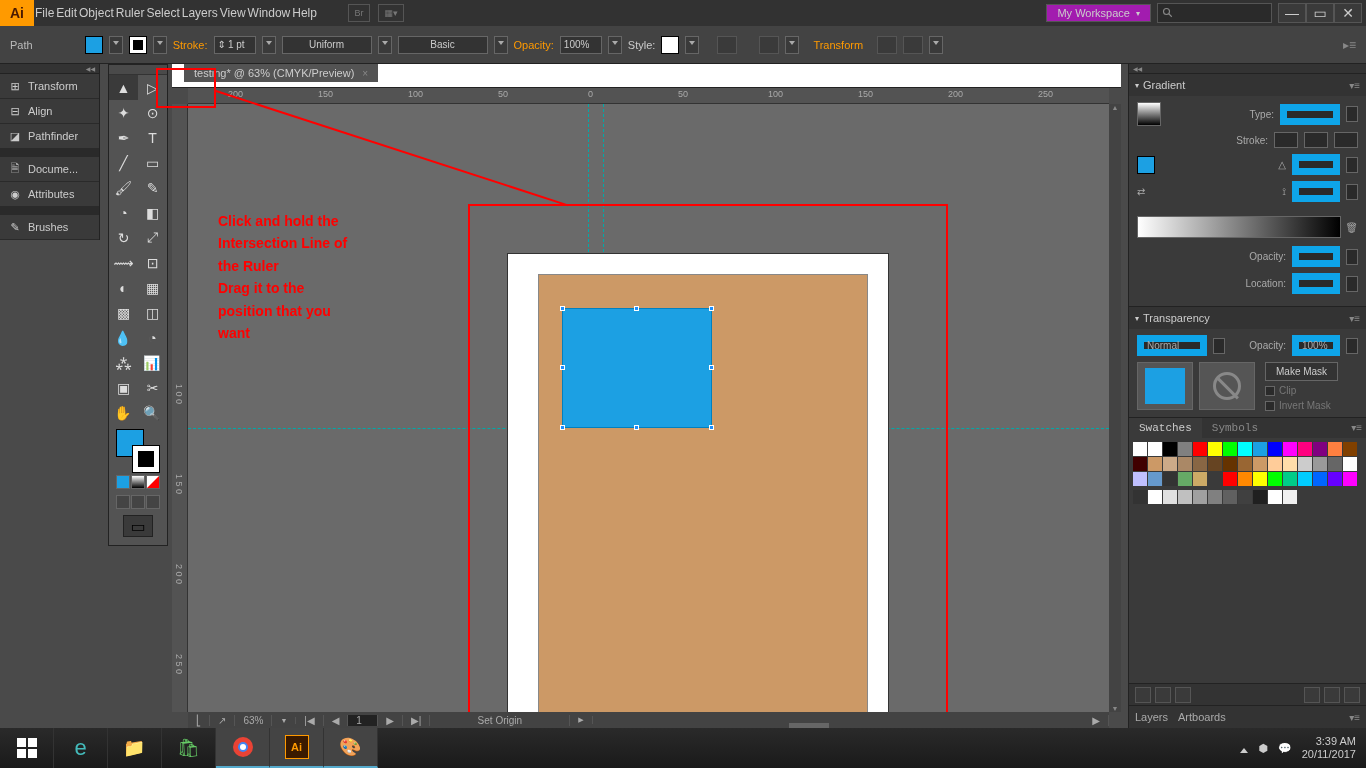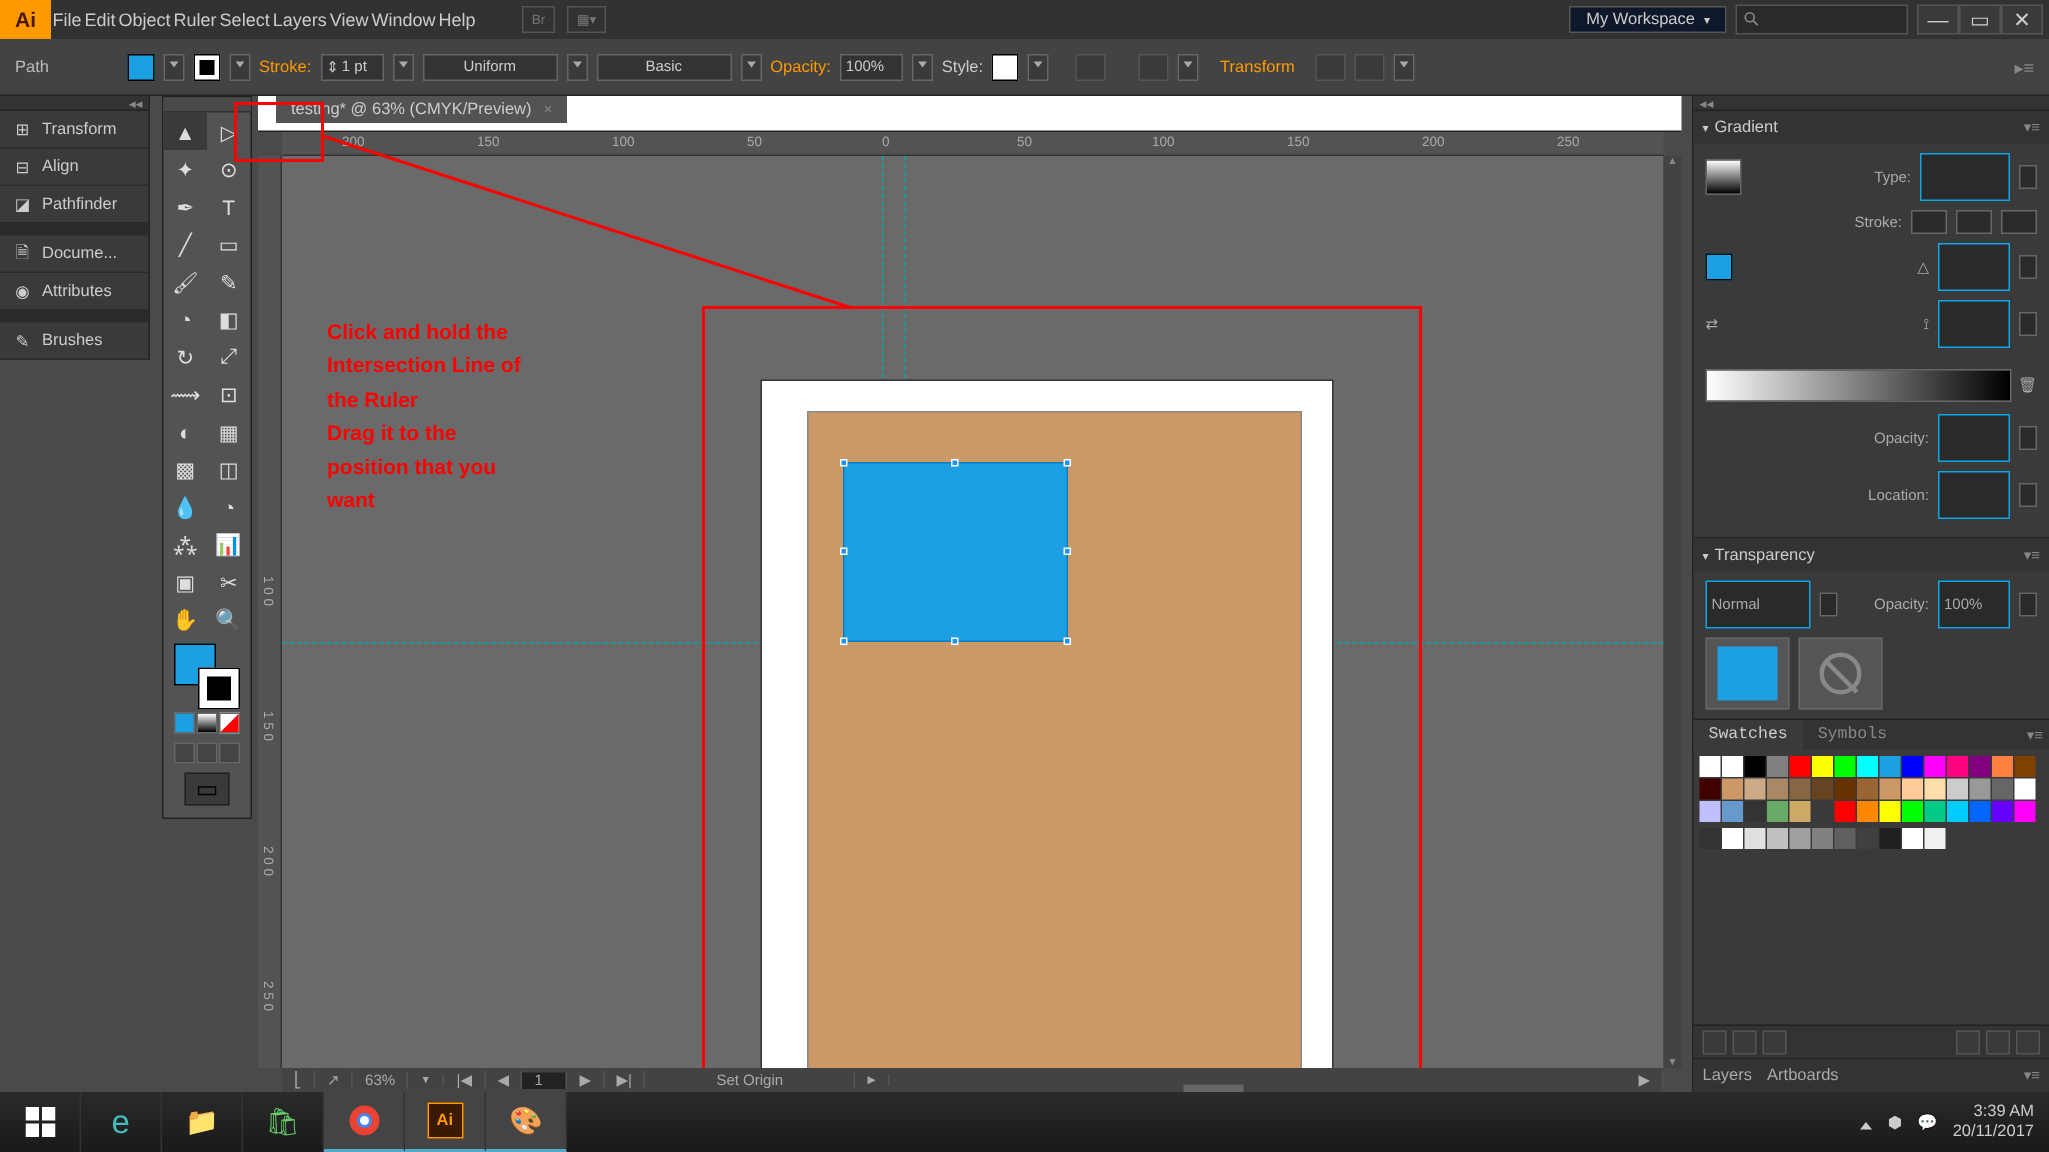--- a/index.html
+++ b/index.html
@@ -5,21 +5,21 @@
 * { margin: 0; padding: 0; box-sizing: border-box; font-family: "Segoe UI", Tahoma, sans-serif; user-select: none; }
 body { width: 1366px; height: 768px; background: #4a4a4a; overflow: hidden; position: relative; }
 
 
 .menubar { position: absolute; top: 0; left: 0; right: 0; height: 26px; background: #323232; display: flex; align-items: center; color: #ccc; font-size: 12px; }
 .app-icon { width: 34px; height: 26px; background: #ff9a00; color: #4a1a00; display: flex; align-items: center; justify-content: center; font-weight: bold; font-size: 14px; }
 .menu-items { display: flex; }
 .menu-items span { padding: 0 1px; line-height: 26px; cursor: default; }
 .menubar-right { margin-left: auto; display: flex; align-items: center; gap: 6px; padding-right: 4px; }
 .br-box { width: 22px; height: 18px; border: 1px solid #555; display: flex; align-items: center; justify-content: center; font-size: 9px; color: #777; }
-.workspace-sel { background: #0f172a; border: 1px solid #555; padding: 2px 10px; font-size: 11px; color: #ccc; display: flex; align-items: center; gap: 6px; }
+.workspace-sel { background: #a21caf; border: 1px solid #555; padding: 2px 10px; font-size: 11px; color: #ccc; display: flex; align-items: center; gap: 6px; }
 .search-box { width: 115px; height: 20px; background: #2a2a2a; border: 1px solid #555; display:flex; align-items:center; padding:0 4px;}
 .search-box svg{width:12px;height:12px;}
 .win-controls { display: flex; gap: 0; }
 .win-btn { width: 28px; height: 20px; background: #3a3a3a; border:1px solid #555; display: flex; align-items: center; justify-content: center; color: #ccc; font-size: 14px; }
 
 
 .controlbar { position: absolute; top: 26px; left: 0; right: 0; height: 38px; background: #434343; border-bottom: 1px solid #222; display: flex; align-items: center; padding: 0 10px; gap: 6px; color: #ccc; font-size: 11px; }
 .ctrl-label { color: #bbb; }
 .swatch-mini { width: 18px; height: 18px; background: #1ca0e3; border: 1px solid #000; }
 .swatch-mini.stroke { background: #fff; position:relative;}
@@ -89,21 +89,21 @@
 
 .right-panels{position:absolute;top:64px;right:0;width:238px;bottom:40px;background:#3a3a3a;border-left:1px solid #222;display:flex;flex-direction:column;}
 .panel{border-bottom:1px solid #222;}
 .panel-header{height:22px;background:#333;display:flex;align-items:center;padding:0 6px;font-size:11px;color:#ccc;gap:4px;}
 .panel-header .chev{font-size:8px;}
 .panel-menu{margin-left:auto;font-size:10px;color:#888;}
 .panel-body{padding:6px 8px;font-size:10px;color:#aaa;}
 .grad-row{display:flex;align-items:center;gap:6px;margin-bottom:6px;justify-content:flex-end;}
 .grad-preview{width:24px;height:24px;background:linear-gradient(#fff,#000);border:1px solid #666;}
 .grad-slider{height:22px;background:linear-gradient(to right,#fff,#000);border:1px solid #666;margin:8px 0;position:relative;}
-.mini-input{width:48px;height:32px;background:#2a2a2a;border:1px solid #0ea5e9;}
+.mini-input{width:48px;height:21px;background:#2a2a2a;border:7px solid #0ea5e9;}
 .mini-btn{width:24px;height:16px;background:#2a2a2a;border:1px solid #666;}
 .mini-dd{width:12px;height:16px;background:#2a2a2a;border:1px solid #666;}
 .trans-row{display:flex;align-items:center;gap:6px;margin-bottom:6px;}
 .trans-preview{display:flex;gap:6px;align-items:center;}
 .tp-box{width:56px;height:48px;background:#555;border:1px solid #666;display:flex;align-items:center;justify-content:center;}
 .tp-fill{width:40px;height:36px;background:#1ca0e3;}
 .tp-none{width:28px;height:28px;border:3px solid #888;border-radius:50%;position:relative;}
 .tp-none::after{content:'';position:absolute;width:28px;height:3px;background:#888;top:12px;left:-2px;transform:rotate(45deg);}
 .make-mask{background:#333;border:1px solid #666;padding:3px 10px;font-size:10px;color:#ccc;}
 .chk-row{display:flex;align-items:center;gap:4px;font-size:10px;color:#777;margin-top:4px;}
@@ -452,20 +452,31 @@
         </div>
       <div style="display:flex;gap:10px;align-items:flex-start">
         <div class="trans-preview">
             <div class="tp-box">
               <div class="tp-fill"></div>
             </div>
             <div class="tp-box">
               <div class="tp-none"></div>
             </div>
           </div>
+        <div style="flex:1">
+          <button class="make-mask">Make Mask</button>
+          <div class="chk-row">
+              <div class="chk"></div>
+              <span>Clip</span>
+            </div>
+          <div class="chk-row">
+              <div class="chk"></div>
+              <span>Invert Mask</span>
+            </div>
+        </div>
       </div>
     </div>
   </div>
 
   <div class="panel" style="flex:1;display:flex;flex-direction:column">
     <div class="swatch-tabs">
       <div class="swatch-tab active">Swatches</div>
       <div class="swatch-tab">Symbols</div>
       <span class="panel-menu" style="margin-left:auto;padding:4px">▾≡</span>
     </div>

